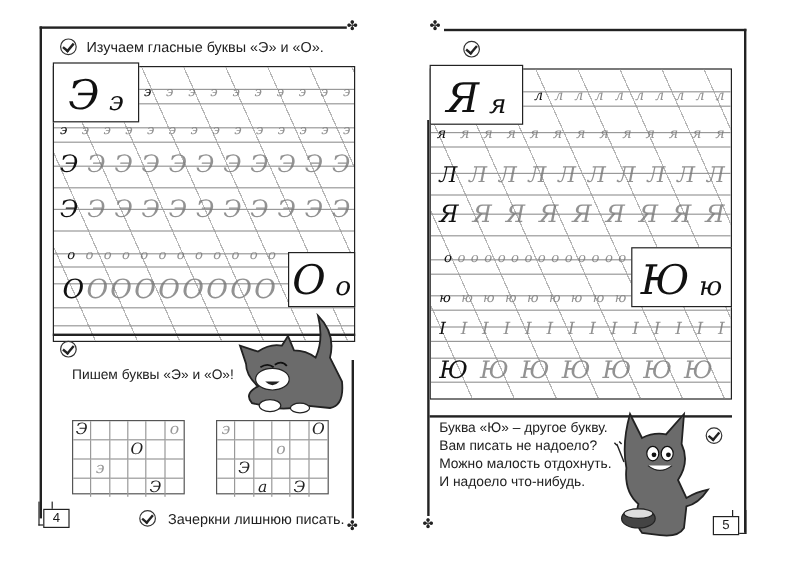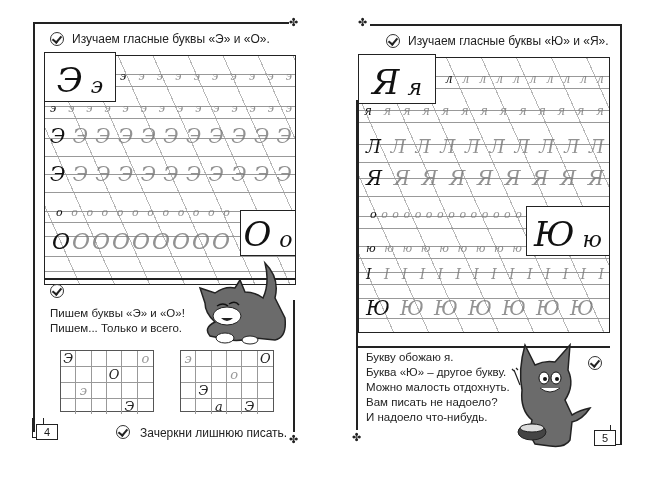--- a/index.html
+++ b/index.html
@@ -192,23 +192,22 @@
     <span class="small">э</span>
   </div>
   <div class="letter-card" style="left:240px;top:210px;width:56px;height:46px;">
     <span class="big">О</span>
     <span class="small">о</span>
   </div>
 
   <div class="divider" style="left:44px;top:278px;width:252px;"></div>
 
   <span class="check" style="left:50px;top:284px;"></span>
-  <div class="poem" style="left:50px;top:306px;">
+  <div class="poem" style="left:60px;top:306px;">
     <div>Пишем буквы «Э» и «О»!</div>
-    <div>Пишем... Только и всего.</div>
   </div>
 
   <svg class="cat" style="left:195px;top:258px;" width="100" height="90" viewBox="0 0 100 90">
     <path d="M70 5 Q85 20 80 40 L90 60 Q92 80 80 82 L60 80 Q40 85 25 80 L15 78 Q8 70 20 64 Q10 55 10 45 L5 30 L20 35 Q30 28 40 30 L45 22 L50 34 Q60 34 68 40 Q75 25 70 5Z" fill="#6b6b6b" stroke="#222" stroke-width="1.5"></path>
     <ellipse cx="32" cy="58" rx="14" ry="9" fill="#fff" stroke="#222" stroke-width="1"></ellipse>
     <path d="M22 48 Q28 44 33 48" stroke="#111" stroke-width="1.5" fill="none"></path>
     <path d="M34 46 Q40 42 44 47" stroke="#111" stroke-width="1.5" fill="none"></path>
     <path d="M26 60 Q32 66 38 60" fill="#222"></path>
     <ellipse cx="30" cy="80" rx="9" ry="5" fill="#fff" stroke="#222" stroke-width="1"></ellipse>
     <ellipse cx="55" cy="82" rx="8" ry="4" fill="#fff" stroke="#222" stroke-width="1"></ellipse>
@@ -275,21 +274,20 @@
   <span class="paw" style="left:289px;top:434px;">✤</span>
 </div>
 
 <div class="page" style="left:330px;top:0;width:330px;height:480px;">
   <span class="paw" style="left:28px;top:17px;">✤</span>
   <div class="hdr-line" style="left:40px;top:24px;width:252px;"></div>
   <div class="frame" style="left:28px;top:24px;width:264px;height:420px;border-top:none;border-bottom:none;border-left:none;"></div>
   <div style="position:absolute;left:26px;top:100px;width:2px;height:330px;background:#222;"></div>
 
   <span class="check" style="left:56px;top:34px;"></span>
-  <span class="title" style="left:78px;top:34px;">Изучаем гласные буквы «Ю» и «Я».</span>
 
   <div class="copybook" style="left:28px;top:57px;width:252px;height:276px;">
     <div class="slant"></div>
     <div class="ruled" style="top:18px"></div>
       <div class="ruled" style="top:30px"></div>
     <div class="ruled" style="top:52px"></div>
       <div class="ruled" style="top:64px"></div>
     <div class="ruled" style="top:86px"></div>
       <div class="ruled" style="top:104px"></div>
     <div class="ruled" style="top:120px"></div>
@@ -412,24 +410,23 @@
     <span class="small">я</span>
   </div>
   <div class="letter-card" style="left:196px;top:206px;width:84px;height:50px;">
     <span class="big">Ю</span>
     <span class="small">ю</span>
   </div>
 
   <div class="divider" style="left:28px;top:346px;width:252px;"></div>
 
   <div class="poem" style="left:36px;top:350px;">
-    <div>Букву обожаю я.</div>
     <div>Буква «Ю» – другое букву.</div>
+    <div>Вам писать не надоело?</div>
     <div>Можно малость отдохнуть.</div>
-    <div>Вам писать не надоело?</div>
     <div>И надоело что-нибудь.</div>
   </div>
 
   <span class="check" style="left:258px;top:356px;"></span>
 
   <svg class="cat" style="left:180px;top:340px;" width="90" height="110" viewBox="0 0 90 110">
     <path d="M15 5 L25 25 Q35 20 45 22 L60 5 L58 30 Q65 45 55 60 L62 75 Q70 70 80 68 Q72 80 62 82 L60 100 Q55 108 40 106 L25 104 Q18 95 22 80 Q10 70 12 50 Q8 30 15 5Z" fill="#6b6b6b" stroke="#222" stroke-width="1.5"></path>
     <ellipse cx="34" cy="38" rx="5" ry="6" fill="#fff" stroke="#111" stroke-width="1"></ellipse>
     <ellipse cx="46" cy="38" rx="5" ry="6" fill="#fff" stroke="#111" stroke-width="1"></ellipse>
     <circle cx="35" cy="39" r="2" fill="#111"></circle>

